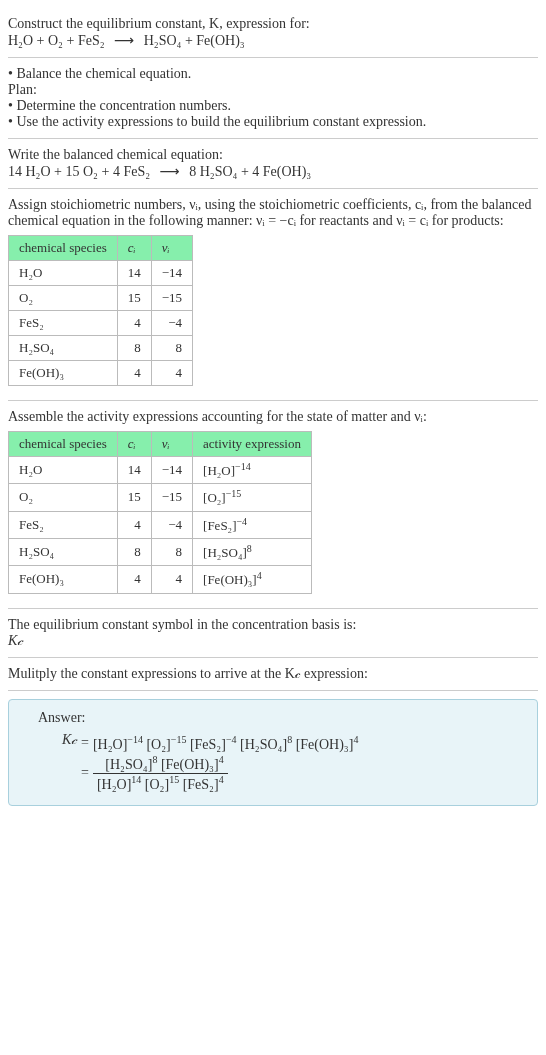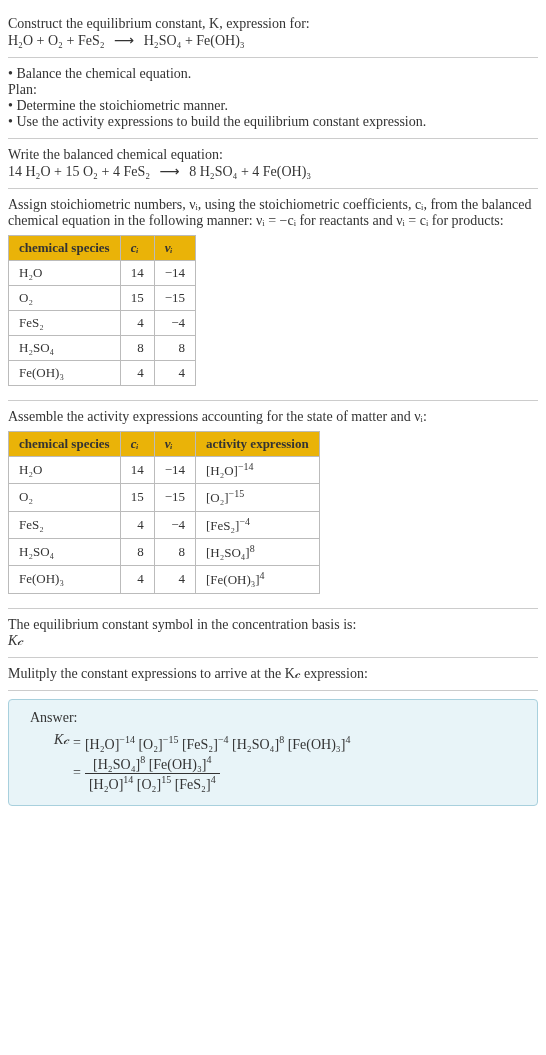--- a/index.html
+++ b/index.html
@@ -33,40 +33,39 @@
   margin: 6px 0;
 }
 td, th {
   border: 1px solid #bbb;
   padding: 4px 10px;
   text-align: left;
   font-weight: normal;
   font-size: 13px;
 }
 th {
-  background: #eab308;
-  font-weight: bold;
+  background: #86efac;
 }
 td.num {
   text-align: right;
 }
 .answer-box {
   background: #e8f4f8;
   border: 1px solid #a8d0dd;
   border-radius: 4px;
-  padding: 10px 21px;
+  padding: 10px 29px;
   margin-top: 8px;
 }
 .answer-label {
   margin-bottom: 6px;
 }
 .frac {
   display: inline-block;
   vertical-align: middle;
-  text-align: center;
+  text-align: right;
 }
 .frac .num {
   display: block;
   border-bottom: 1px solid #333;
   padding: 0 4px;
 }
 .frac .den {
   display: block;
   padding: 0 4px;
 }
@@ -100,21 +99,21 @@
   <div class="equation">
     <span>H₂O + O₂ + FeS₂</span>
     <span class="arrow">⟶</span>
     <span>H₂SO₄ + Fe(OH)₃</span>
   </div>
 </div>
 
 <div class="section">
   <div>• Balance the chemical equation.</div>
   <div>Plan:</div>
-  <div>• Determine the stoichiometric manner.</div>
+  <div>• Determine the concentration numbers.</div>
   <div>• Use the activity expressions to build the equilibrium constant expression.</div>
 </div>
 
 <div class="section">
   <div>Write the balanced chemical equation:</div>
   <div class="equation">
     <span>14 H₂O + 15 O₂ + 4 FeS₂</span>
     <span class="arrow">⟶</span>
     <span>8 H₂SO₄ + 4 Fe(OH)₃</span>
   </div>

